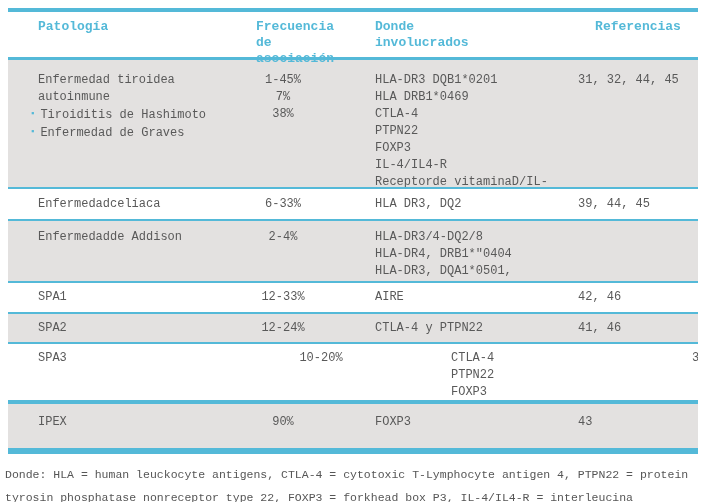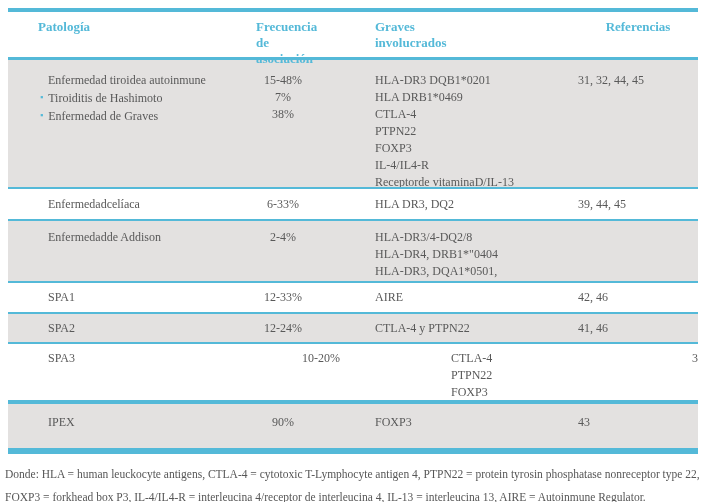--- a/index.html
+++ b/index.html
@@ -4,21 +4,21 @@
 <style>
   :root{
     --accent:#54b9d8;
     --gray:#e3e1e0;
     --text:#595959;
   }
   *{box-sizing:border-box;}
   html,body{margin:0;padding:0;background:#fff;}
   .page{
     width:706px;height:502px;background:#fff;overflow:hidden;
-    font-family:Liberation Serif, serif;color:var(--text);
+    font-family:Liberation Mono, monospace;color:var(--text);
     padding-top:8px;
   }
   .table{margin:0 8px;}
   .rule{background:var(--accent);width:100%;}
   .rule.h4{height:4px;}
   .rule.h3{height:3px;}
   .rule.h6{height:6px;}
   .sep{height:2px;background:var(--accent);}
   .sep.sep-thick{height:4px;}
   .thead{
@@ -31,21 +31,21 @@
   .hcell.c1{padding-left:30px;}
   .hcell.c2{padding-left:18px;}
   .hcell.c3{padding-left:47px;}
   .hcell.c4{text-align:center;padding-left:30px;}
   .row{
     display:grid;grid-template-columns:230px 90px 220px 150px;
     font-size:12px;line-height:17px;overflow:hidden;
   }
   .row.bg-gray{background:var(--gray);}
   .row.bg-white{background:#fff;}
-  .cell.c1{padding-left:30px;margin-left:10px;}
+  .cell.c1{padding-left:30px;}
   .cell.c1 .line.with-bullet{padding-left:0;margin-left:-8px;}
   .cell.c2{text-align:center;}
   .cell.c3{padding-left:47px;}
   .cell.c4{text-align:left;padding-left:30px;}
   .bullet{
     color:var(--accent);font-size:9px;margin-right:5px;vertical-align:2px;
   }
   .footnote{
     margin:9px 5px 0 5px;font-size:11.5px;line-height:23px;color:#565656;
   }
@@ -58,37 +58,37 @@
     <div class="rule h4"></div>
     <div class="thead" id="thead">
         <div class="hcell c1">
           <div>Patología</div>
         </div>
         <div class="hcell c2">
           <div>Frecuencia de</div>
           <div>asociación</div>
         </div>
         <div class="hcell c3">
-          <div>Graves</div>
+          <div>Donde</div>
           <div>involucrados</div>
         </div>
         <div class="hcell c4">
           <div>Referencias</div>
         </div>
       </div>
     <div class="rule h3"></div>
     <div id="tbody">
         <div class="row bg-gray" style="height: 127px; padding-top: 12px;">
           <div class="cell c1">
             <div class="line"><span>Enfermedad tiroidea autoinmune</span></div>
             <div class="line with-bullet"><span class="bullet">▪</span><span>Tiroiditis de Hashimoto</span></div>
             <div class="line with-bullet"><span class="bullet">▪</span><span>Enfermedad de Graves</span></div>
           </div>
           <div class="cell c2">
-            <div class="line">15-48%</div>
+            <div class="line">1-45%</div>
             <div class="line">7%</div>
             <div class="line">38%</div>
           </div>
           <div class="cell c3">
             <div class="line">HLA-DR3 DQB1*0201</div>
             <div class="line">HLA DRB1*0469</div>
             <div class="line">CTLA-4</div>
             <div class="line">PTPN22</div>
             <div class="line">FOXP3</div>
             <div class="line">IL-4/IL4-R</div>

